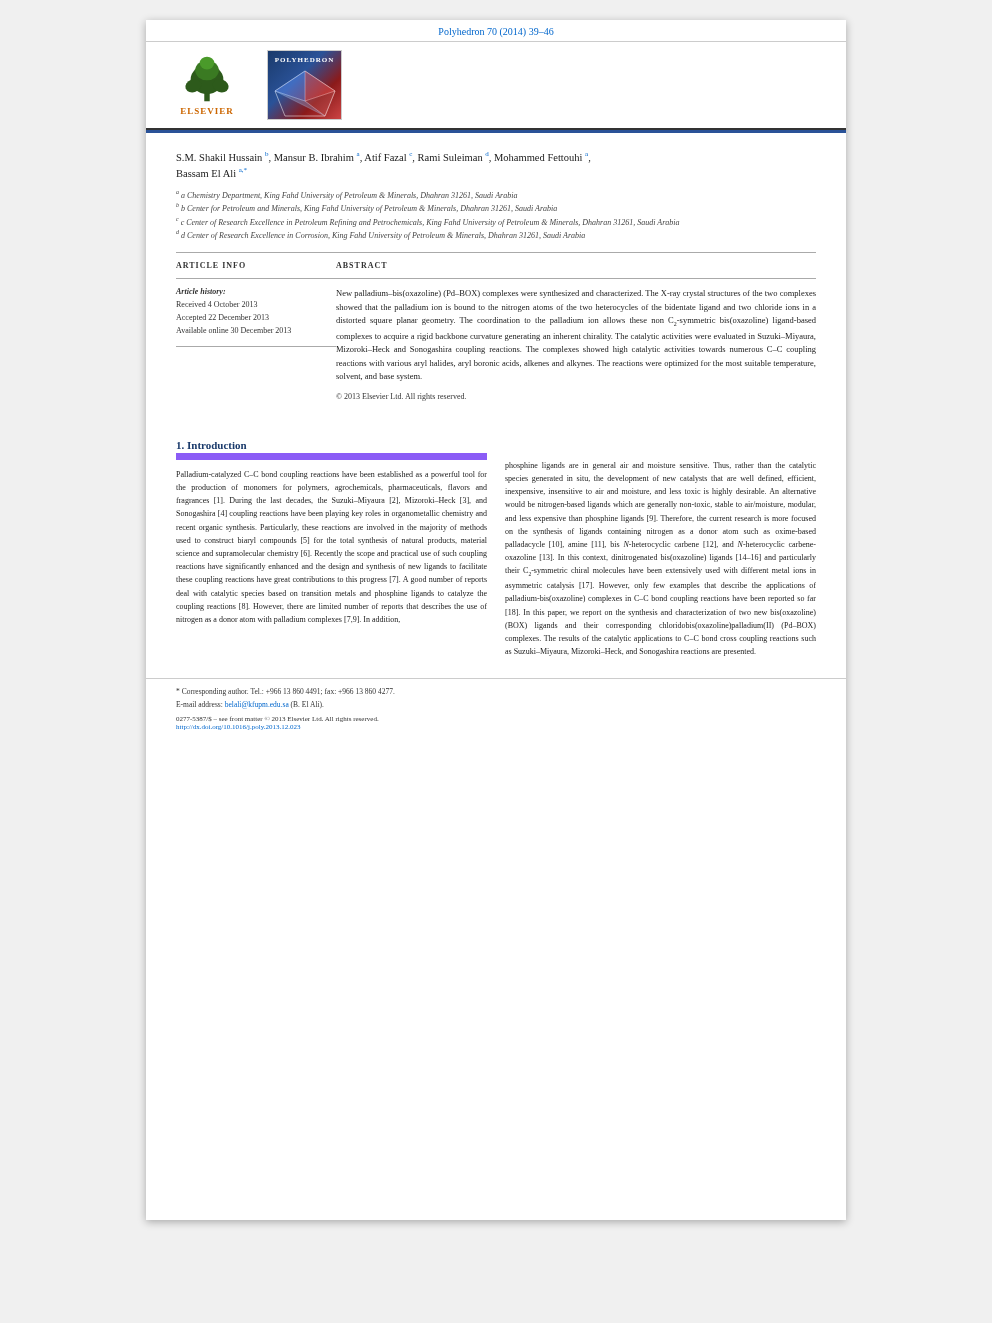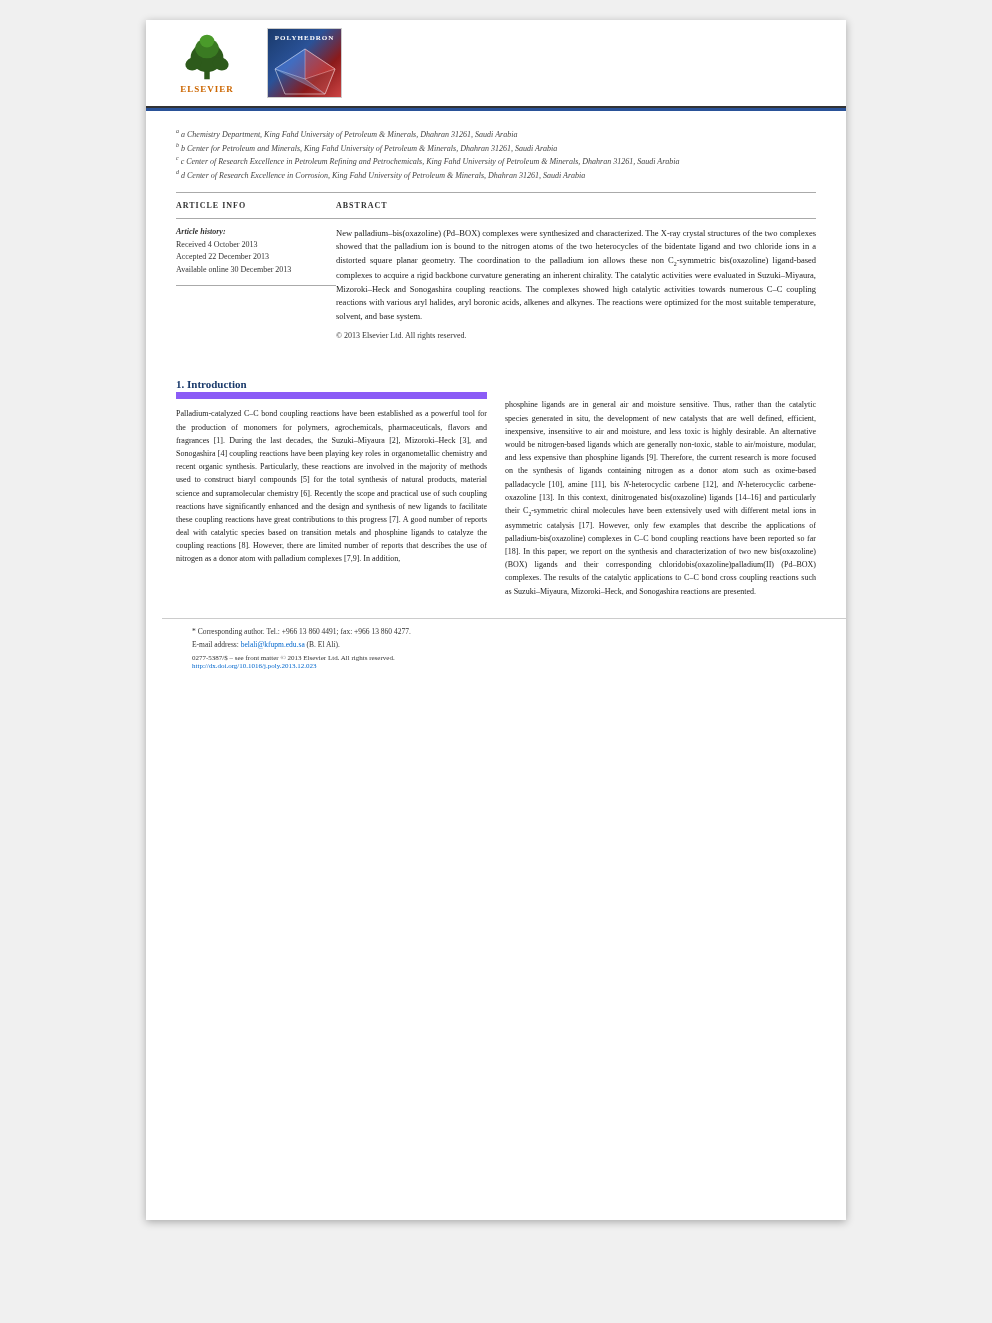--- a/index.html
+++ b/index.html
@@ -261,21 +261,20 @@
       font-size: 8px;
       color: #1a1a1a;
       line-height: 1.65;
       text-align: justify;
     }
     
     .article-footer {
       padding: 8px 30px;
       border-top: 1px solid #ccc;
       margin-top: 10px;
-      margin-left: 16px;
     }
     .footnote-marker {
       font-size: 7.5px;
       color: #333;
       margin-bottom: 3px;
     }
     .footnote-text {
       font-size: 7.5px;
       color: #333;
       line-height: 1.5;
@@ -296,20 +295,23 @@
     
     .italic { font-style: italic; }
     
     sub { font-size: 0.7em; }
   </style>
 </head>
 <body>
 
 <div class="page">
 
+  <div class="top-bar">
+    <span>Polyhedron 70 (2014) 39–46</span>
+  </div>
 
   <div class="journal-header">
 
     <div class="journal-header-left">
       <div class="elsevier-logo">
 
         <svg class="elsevier-tree" viewBox="0 0 60 55">
           <rect x="27" y="40" width="6" height="12" fill="#2d5a1b"></rect>
           <ellipse cx="30" cy="28" rx="18" ry="16" fill="#2d5a1b"></ellipse>
           <ellipse cx="30" cy="18" rx="13" ry="11" fill="#3a7a22"></ellipse>
@@ -334,20 +336,24 @@
         </svg>
       </div>
     </div>
   </div>
 
   <div class="thick-divider"></div>
 
   <div class="article-body">
 
 
+    <div class="authors">
+      S.M. Shakil Hussain <sup>b</sup>, Mansur B. Ibrahim <sup>a</sup>, Atif Fazal <sup>c</sup>, Rami Suleiman <sup>d</sup>, Mohammed Fettouhi <sup>a</sup>,<br>
+      Bassam El Ali <sup>a,*</sup>
+    </div>
 
     <div class="affiliations">
       <div><sup>a</sup> <span>a Chemistry Department, King Fahd University of Petroleum &amp; Minerals, Dhahran 31261, Saudi Arabia</span></div>
       <div><sup>b</sup> <span>b Center for Petroleum and Minerals, King Fahd University of Petroleum &amp; Minerals, Dhahran 31261, Saudi Arabia</span></div>
       <div><sup>c</sup> <span>c Center of Research Excellence in Petroleum Refining and Petrochemicals, King Fahd University of Petroleum &amp; Minerals, Dhahran 31261, Saudi Arabia</span></div>
       <div><sup>d</sup> <span>d Center of Research Excellence in Corrosion, King Fahd University of Petroleum &amp; Minerals, Dhahran 31261, Saudi Arabia</span></div>
     </div>
 
     <hr class="section-divider">
 

